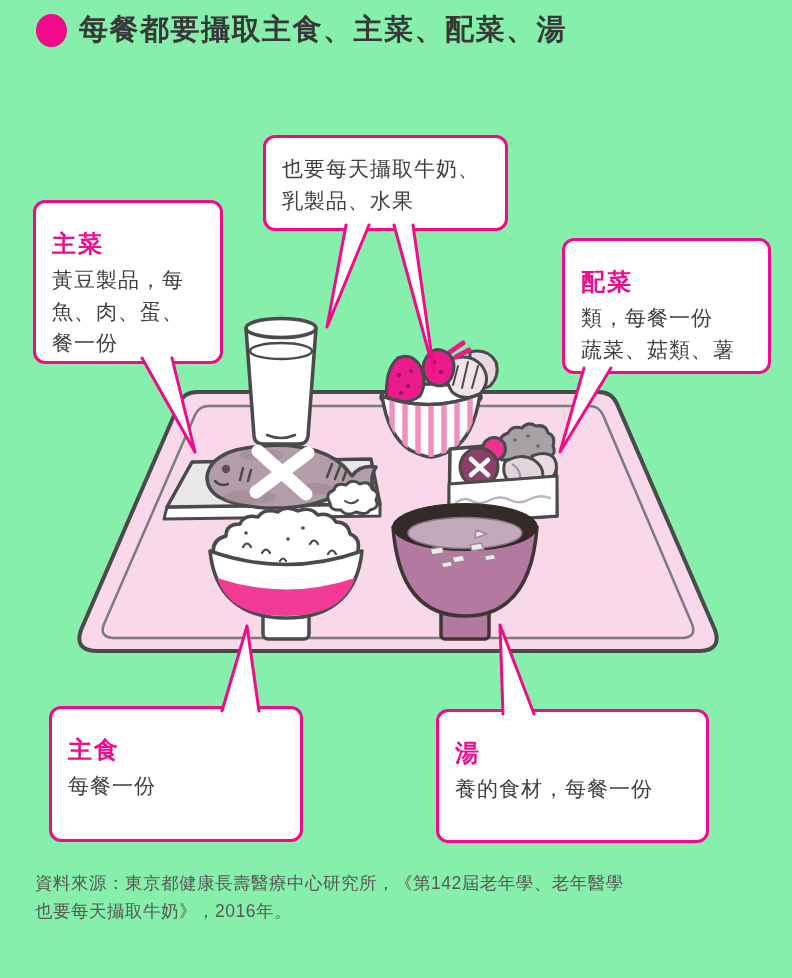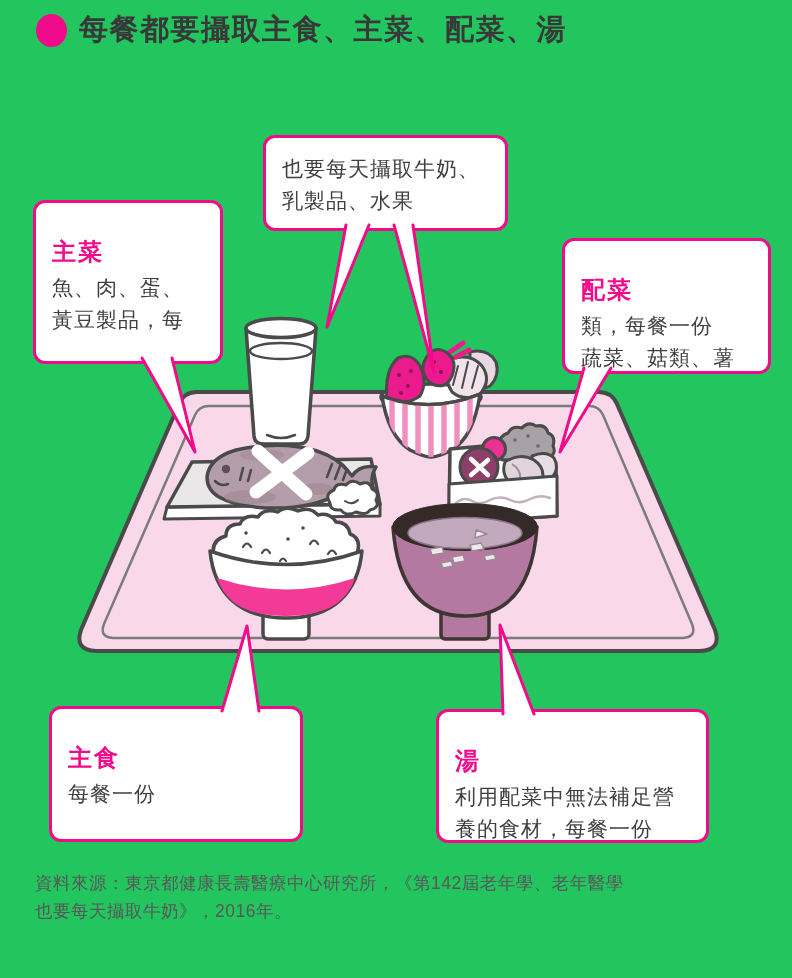--- a/index.html
+++ b/index.html
@@ -1,18 +1,18 @@
 <!DOCTYPE html>
 <html style="--accent: #f10a8a;"><head>
 <meta charset="utf-8">
 <style>
   :root{ --accent:#f10a8a; }
   html,body{margin:0;padding:0;background:#ffffff;}
   .page{
-    position:relative; width:792px; height:978px; background:#22c55e;
+    position:relative; width:792px; height:978px; background:#86efac;
     overflow:hidden;
     font-family:"Liberation Sans","DejaVu Sans",sans-serif;
     color:#3f3f3f;
   }
   
   .title-row{
     position:absolute; left:36px; top:10px; display:flex; align-items:center; z-index:4;
   }
   .bullet{
     width:31px; height:33px; border-radius:50%;
@@ -24,21 +24,21 @@
   
   .illo, .tails{
     position:absolute; left:0; top:0; width:792px; height:978px; pointer-events:none;
   }
   .illo{ z-index:1; }
   .tails{ z-index:3; }
   
   .callout{
     position:absolute; z-index:2; background:#ffffff;
     border:3px solid var(--accent); border-radius:12px;
-    padding:12px 16px; box-sizing:border-box;
+    padding:4px 16px; box-sizing:border-box;
   }
   .callout-title{
     display:block; color:var(--accent); font-weight:bold; font-size:24px;
     line-height:1.25; letter-spacing:2px; margin-bottom:5px;margin-top:22px;
   }
   .callout-line{
     display:block; font-size:21px; line-height:1.5; color:#3f3f3f; letter-spacing:1px;
   }
   .callout.dairy  { left:263px; top:135px; width:245px; height:96px; padding-top:15px;}
   .callout.main-dish{ left:33px;  top:200px; width:190px; height:164px; }
@@ -160,38 +160,38 @@
     </g>
   </svg>
 
   <div class="callout dairy">
     <span class="callout-line">也要每天攝取牛奶、</span>
     <span class="callout-line">乳製品、水果</span>
   </div>
 
   <div class="callout main-dish">
     <span class="callout-title">主菜</span>
+    <span class="callout-line">黃豆製品，每</span>
     <span class="callout-line">魚、肉、蛋、</span>
-    <span class="callout-line">黃豆製品，每</span>
+    <span class="callout-line">餐一份</span>
   </div>
 
   <div class="callout side-dish">
     <span class="callout-title">配菜</span>
     <span class="callout-line">類，每餐一份</span>
     <span class="callout-line">蔬菜、菇類、薯</span>
   </div>
 
   <div class="callout staple">
     <span class="callout-title">主食</span>
     <span class="callout-line">每餐一份</span>
   </div>
 
   <div class="callout soup">
     <span class="callout-title">湯</span>
-    <span class="callout-line">利用配菜中無法補足營</span>
     <span class="callout-line">養的食材，每餐一份</span>
   </div>
 
   <svg class="tails" viewBox="0 0 792 978">
     <g fill="#ffffff" stroke="#f10a8a" stroke-width="3" stroke-linejoin="round" stroke-linecap="round">
       <path d="M 142 358 L 195 452 L 172 358"></path>
       <path d="M 346 225 L 327 327 L 369 225"></path>
       <path d="M 394 225 L 434 372 L 413 225"></path>
       <path d="M 584 368 L 560 452 L 611 368"></path>
       <path d="M 222 711 L 247 626 L 259 711"></path>

